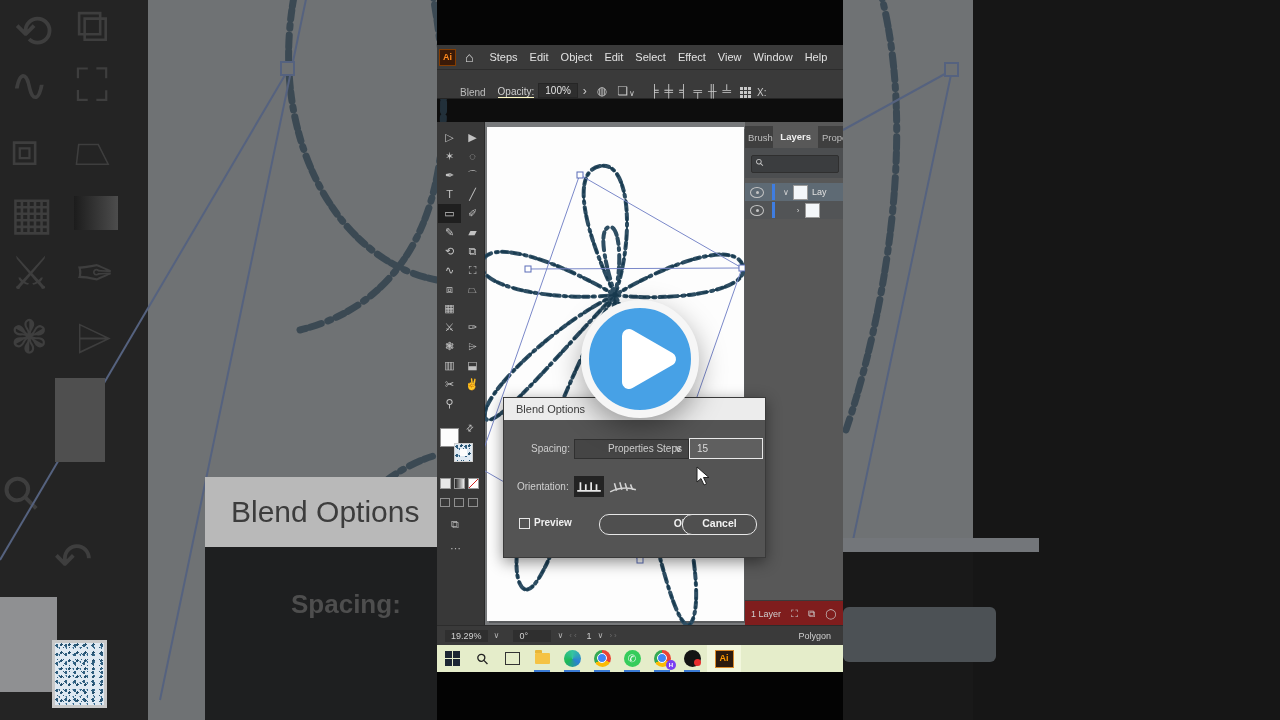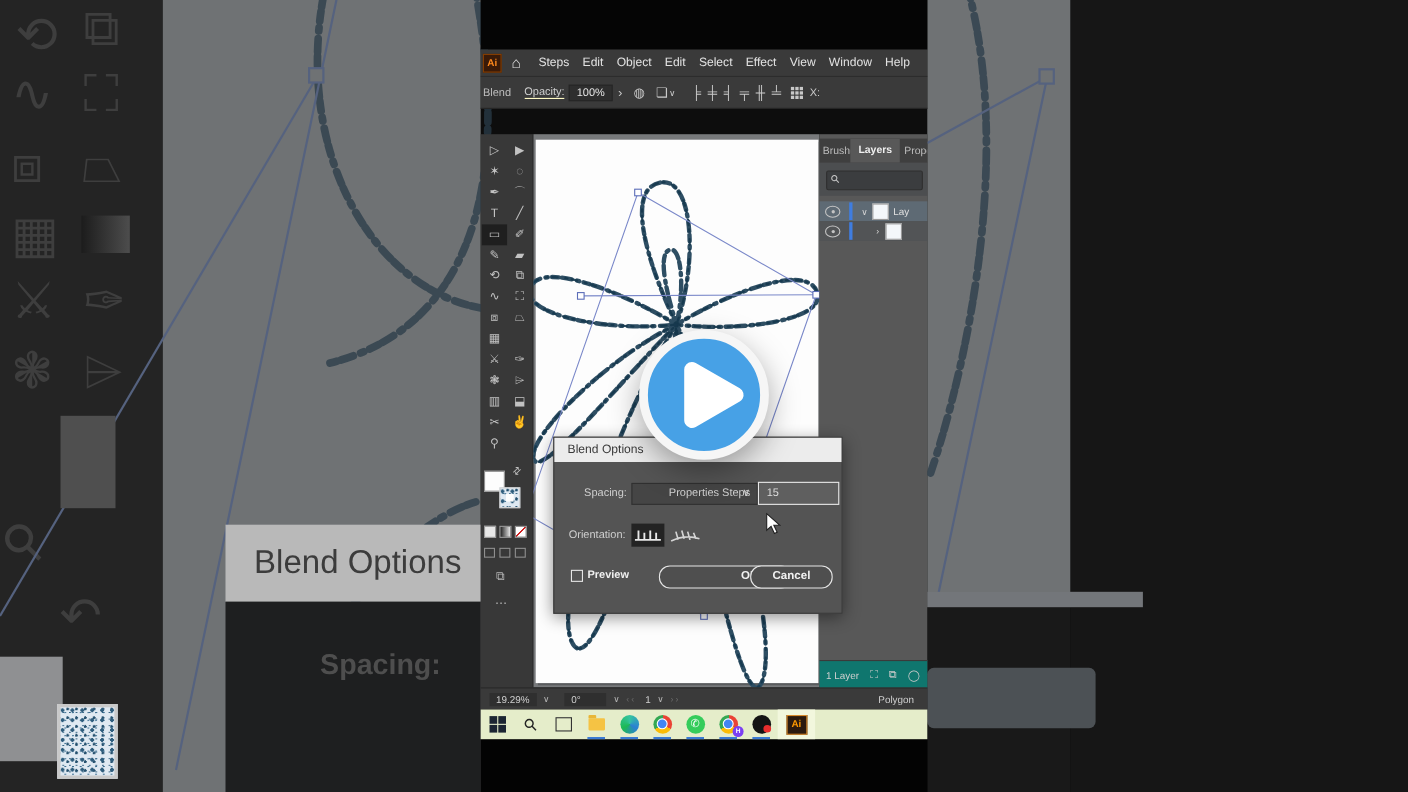--- a/index.html
+++ b/index.html
@@ -34,21 +34,21 @@
   
   #col{left:437px;top:0;width:406px;height:720px;}
   #col-topblack{left:0;top:0;width:406px;height:45px;background:#050505;}
   #menubar{left:0;top:45px;width:406px;height:25px;background:#3a3a3a;border-bottom:1px solid #2c2c2c;
            display:flex;align-items:center;color:#e2e2e2;font-size:11px;}
   #ai-logo{width:15px;height:15px;margin-left:2px;background:#3a1a08;border:1px solid #843c00;
            color:#ff8a1e;font-size:9px;font-weight:bold;text-align:center;line-height:14px;}
   #home-ic{color:#e0e0e0;font-size:14px;margin:0 10px 0 9px;}
   .menu-item{margin:0 6px;}
   #optionsbar{left:0;top:70px;width:406px;height:29px;background:#3a3a3a;border-bottom:1px solid #242424;
-              display:flex;align-items:center;color:#cfcfcf;font-size:10px;}
+              display:flex;align-items:flex-end;color:#cfcfcf;font-size:10px;padding-left:21px;}
   #opacity-val{background:#2e2e2e;border:1px solid #262626;padding:1px 6px;margin-left:4px;color:#e4e4e4;}
   .ob-ic{margin:0 5px;color:#c9c9c9;font-size:12px;}
   .al{font-size:12px;color:#c9c9c9;margin:0 3px;}
   #grid-ic{display:grid;grid-template-columns:repeat(3,3px);grid-gap:1px;margin:0 6px;}
   #grid-ic div{width:3px;height:3px;background:#c9c9c9;}
   #tabbar{left:0;top:99px;width:406px;height:23px;background:#262626;display:flex;align-items:center;}
   #tab1{color:#8f8f8f;font-size:10px;margin-left:53px;}
   #tab1x{color:#8f8f8f;font-size:10px;margin:0 8px;}
   #tab2{background:#3c3c3c;color:#efefef;font-size:10px;font-weight:bold;height:23px;line-height:23px;
         padding:0 10px;margin-left:2px;flex:1;}
@@ -80,21 +80,21 @@
   #rtab-props{width:24px;overflow:hidden;margin-left:4px;}
   #rsearchwrap{position:absolute;left:0;top:26px;width:98px;height:30px;background:#4c4e50;}
   #rsearch{position:absolute;left:6px;top:7px;width:86px;height:16px;background:#3b3d3f;border:1px solid #2f2f2f;border-radius:2px;}
   #rsearch span{position:absolute;left:4px;top:1px;color:#c7c7c7;font-size:10px;transform:rotate(-45deg);}
   .lrow{position:absolute;left:0;width:98px;height:18px;display:flex;align-items:center;font-size:9px;color:#e0e0e0;}
   #lrow1{top:61px;background:#5e6a74;}
   #lrow2{top:79px;background:#525456;}
   .lbar{width:3px;height:16px;background:#3f7de0;margin:0 6px 0 8px;}
   .lchev{color:#d5d5d5;font-size:8px;width:10px;text-align:center;}
   .lthumb{width:13px;height:13px;background:#f4f7fa;border:1px solid #9a9a9a;margin:0 4px 0 2px;}
-  #rbottom{position:absolute;left:0;top:478px;width:98px;height:25px;background:#0f766e;border-top:1px solid #3a3a3a;
+  #rbottom{position:absolute;left:0;top:478px;width:98px;height:25px;background:#7f1d1d;border-top:1px solid #3a3a3a;
            display:flex;align-items:center;color:#cfcfcf;font-size:9px;}
   .rbic{margin-left:10px;color:#c9c9c9;font-size:10px;}
   .eye{display:inline-block;width:12px;height:9px;border:1.5px solid #c4c4c4;border-radius:50%;position:relative;margin-left:5px;flex:none;}
   .eye:after{content:"";position:absolute;left:50%;top:50%;width:3px;height:3px;margin:-1.5px 0 0 -1.5px;background:#c4c4c4;border-radius:50%;}
 
   
   #dialog{left:66px;top:397px;width:263px;height:161px;background:#545454;border:1px solid #3a3a3a;
           box-shadow:0 4px 14px rgba(0,0,0,.45);}
   #dlg-title{position:absolute;left:0;top:0;width:100%;height:22px;background:#ececec;color:#3a3a3a;
              font-size:11px;line-height:22px;padding-left:12px;box-sizing:border-box;}

